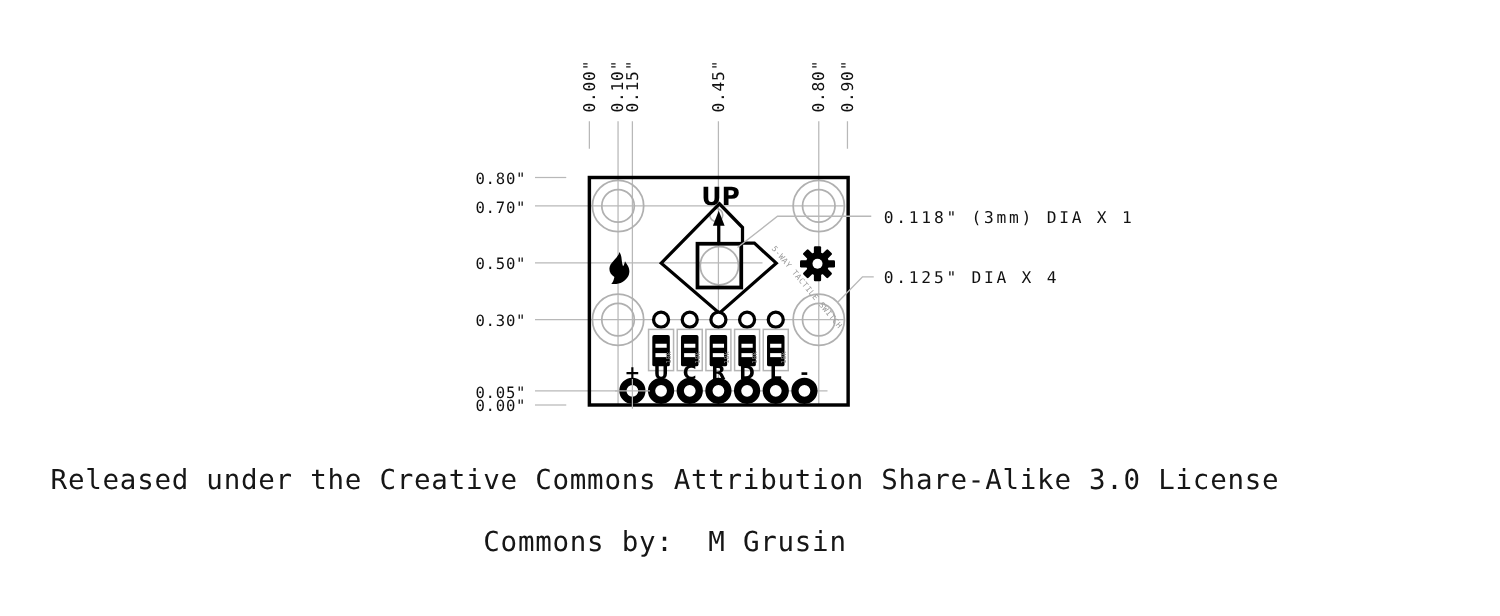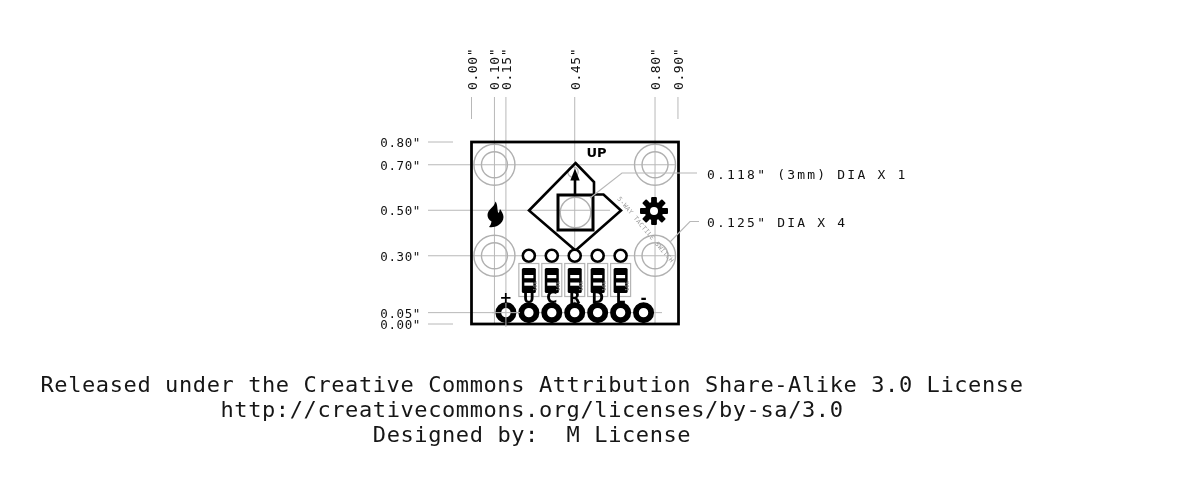--- a/index.html
+++ b/index.html
@@ -5,21 +5,21 @@
   html,body{margin:0;padding:0;background:#ffffff;}
   #canvas{position:relative;width:1200px;height:493px;background:#fff;overflow:hidden;
           font-family:"DejaVu Sans Mono", monospace;color:#111;}
   #drawing{position:absolute;left:0;top:0;}
   .dim-top{position:absolute;font-size:13px;letter-spacing:0.6px;white-space:nowrap;
            transform:rotate(-90deg);transform-origin:0 0;color:#111;}
   .dim-left{position:absolute;width:80px;text-align:right;font-size:12.5px;
             letter-spacing:0.6px;white-space:nowrap;color:#111;}
   .annot{position:absolute;font-size:13px;letter-spacing:2.2px;white-space:pre;color:#111;}
   .up-label{position:absolute;font-family:"DejaVu Sans", sans-serif;font-weight:bold;
-            font-size:13px;color:#000;transform:translateX(-50%);margin-left:20px;}
+            font-size:20px;color:#000;transform:translateX(-50%);}
   .pin-label{position:absolute;width:26px;text-align:center;font-family:"DejaVu Sans", sans-serif;
              font-weight:bold;font-size:15px;color:#000;}
   .footer-line{position:absolute;left:0;width:1064px;text-align:center;font-size:22px;
                letter-spacing:0.6px;white-space:pre;color:#161616;}
 </style>
 </head>
 <body>
 
 <div id="canvas">
 
@@ -135,22 +135,21 @@
         <line x1="492" y1="312.625" x2="520" y2="312.625" stroke="#b8b8b8" stroke-width="1"></line>
       </g>
   </svg>
 
   <div class="up-label" style="left:576.5px;top:145px;">UP</div>
 
   <div class="annot" style="left:707px;top:166.5px;">0.118" (3mm) DIA X 1</div>
   <div class="annot" style="left:707px;top:214.5px;">0.125" DIA X 4</div>
 
   <div class="footer-line" style="top:372px;">Released under the Creative Commons Attribution Share-Alike 3.0 License</div>
-  <div class="footer-line" style="top:397px;">http://creativecommons.org/licenses/by-sa/3.0</div>
-  <div class="footer-line" style="top:422px;">Designed by:  M License</div>
+  <div class="footer-line" style="top:422px;">Commons by:  M Grusin</div>
 
 <div class="dim-top" style="left:464.5px;top:90px;">0.00"</div>
     <div class="dim-top" style="left:487.44px;top:90px;">0.10"</div>
     <div class="dim-top" style="left:498.90999999999997px;top:90px;">0.15"</div>
     <div class="dim-top" style="left:567.73px;top:90px;">0.45"</div>
     <div class="dim-top" style="left:648.02px;top:90px;">0.80"</div>
     <div class="dim-top" style="left:670.96px;top:90px;">0.90"</div>
     <div class="dim-left" style="left:341px;top:135px;">0.80"</div>
     <div class="dim-left" style="left:341px;top:157.75px;">0.70"</div>
     <div class="dim-left" style="left:341px;top:203.25px;">0.50"</div>

